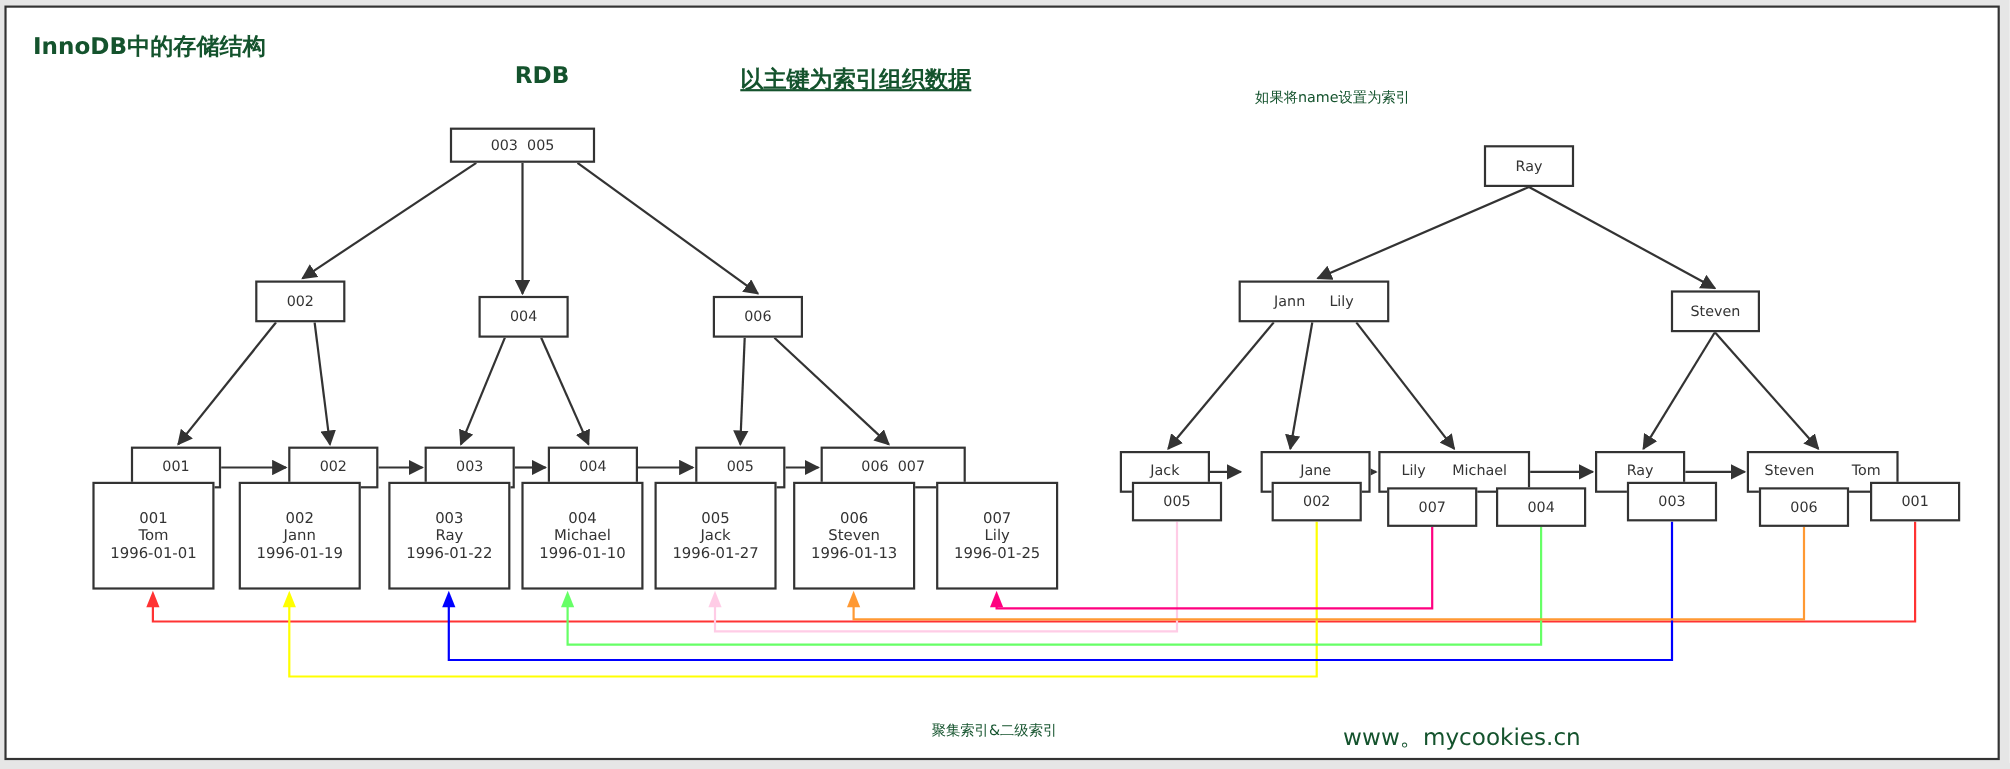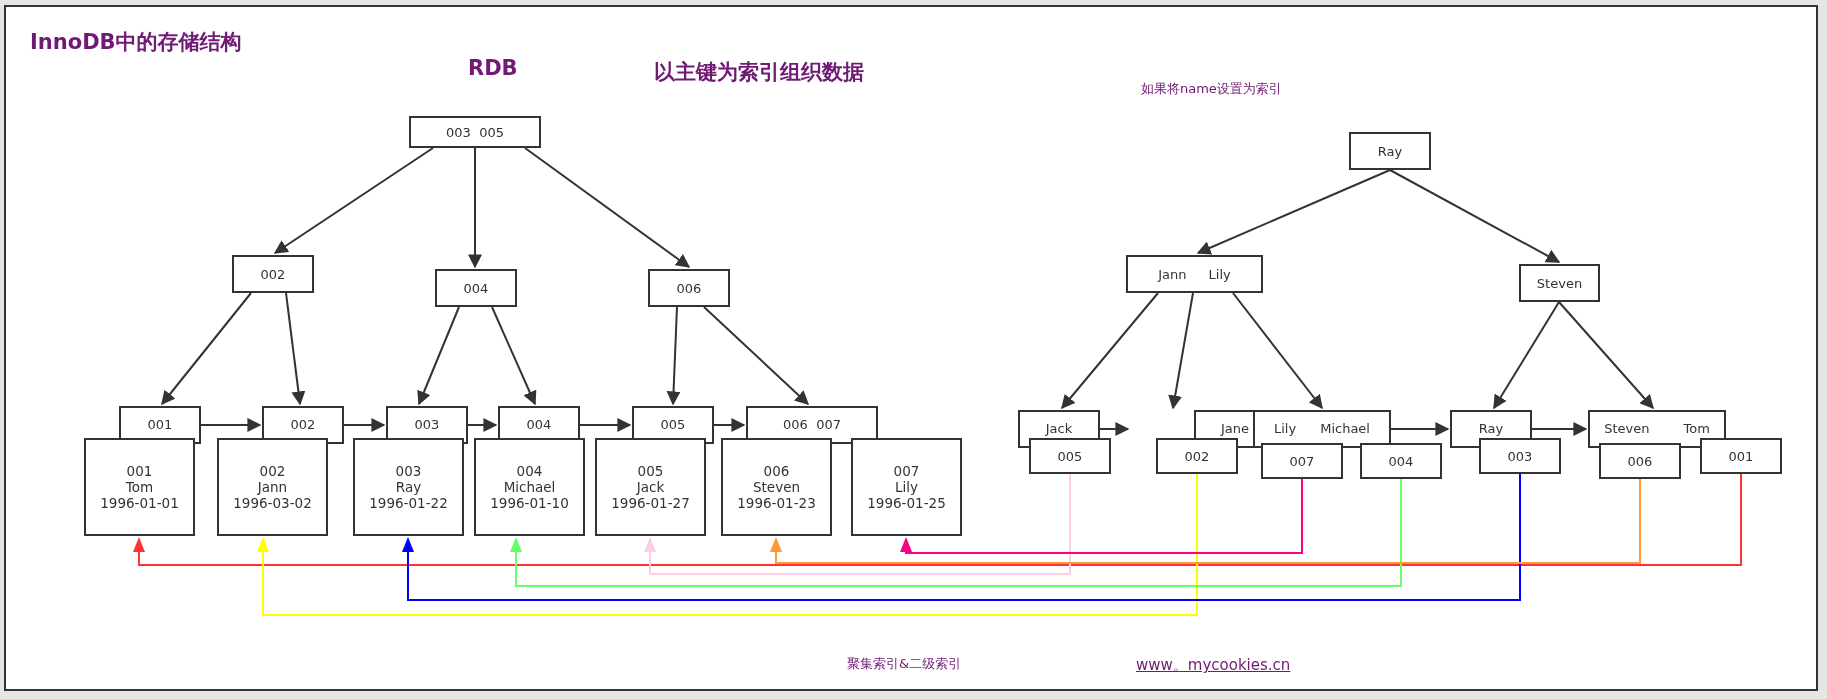--- a/index.html
+++ b/index.html
@@ -1,21 +1,21 @@
 <!DOCTYPE html>
 <html><head>
 <meta charset="utf-8">
 <style>
   html, body { margin:0; padding:0; }
   body { width:1827px; height:699px; background:#e6e6e6; position:relative; overflow:hidden;
          font-family:"DejaVu Sans", "Liberation Sans", sans-serif; color:#333; }
   #frame { position:absolute; left:4px; top:5px; width:1814px; height:686px; background:#fff;
            border:2px solid #333; box-sizing:border-box; }
   #canvas { position:absolute; left:0; top:0; }
-  .txt { position:absolute; white-space:nowrap; color:#701a75; }
+  .txt { position:absolute; white-space:nowrap; color:#14532d; }
   .title { font-weight:bold; font-size:21px; }
   .heading { font-weight:bold; font-size:21px; }
   .small { font-size:13px; }
   .node { position:absolute; box-sizing:border-box; border:2px solid #333; background:#fff;
           display:flex; align-items:center; justify-content:center; font-size:13px; color:#333; text-align:center; }
   .row { position:absolute; box-sizing:border-box; border:2px solid #333; background:#fff;
          display:flex; flex-direction:column; align-items:center; justify-content:center; font-size:13.5px; line-height:16px; color:#333; }
 </style>
 </head>
 <body>
@@ -68,24 +68,24 @@
       <path d="M644,552 L650,537 L656,552 z" fill="#ffcce6"></path>
       <path d="M1640,479 L1640,563 L776,563 L776,545" fill="none" stroke="#ff9933" stroke-width="2"></path>
       <path d="M770,552 L776,537 L782,552 z" fill="#ff9933"></path>
       <path d="M1302,479 L1302,553 L906,553 L906,545" fill="none" stroke="#ff0080" stroke-width="2"></path>
       <path d="M900,552 L906,537 L912,552 z" fill="#ff0080"></path>
     </g>
 </svg>
 
 <div class="txt title" style="left:30px;top:28px;">InnoDB中的存储结构</div>
 <div class="txt heading" style="left:468px;top:56px;">RDB</div>
-<div class="txt heading" style="left:654px;top:58px;">以主键为索引组织数据</div>
+<div class="txt heading" style="left:673px;top:58px;text-decoration:underline;">以主键为索引组织数据</div>
 <div class="txt small" style="left:1141px;top:80px;">如果将name设置为索引</div>
 <div class="txt small" style="left:847px;top:655px;">聚集索引&amp;二级索引</div>
-<div class="txt" style="left:1136px;top:656px;font-size:15px;text-decoration:underline;">www。mycookies.cn</div>
+<div class="txt" style="left:1221px;top:656px;font-size:21px;">www。mycookies.cn</div>
 
 <div class="node" style="left:409px;top:116px;width:132px;height:32px;">
   <span>003</span>&nbsp;&nbsp;<span>005</span>
 </div>
 <div class="node" style="left:232px;top:255px;width:82px;height:38px;">
     <span>002</span>
   </div>
 <div class="node" style="left:435px;top:269px;width:82px;height:38px;">
     <span>004</span>
   </div>
@@ -113,41 +113,41 @@
 </div>
 
 <div class="row" style="left:84px;top:438px;width:111px;height:98px;">
   <span>001</span>
   <span>Tom</span>
   <span>1996-01-01</span>
 </div>
 <div class="row" style="left:217px;top:438px;width:111px;height:98px;">
   <span>002</span>
   <span>Jann</span>
-  <span>1996-03-02</span>
+  <span>1996-01-19</span>
 </div>
 <div class="row" style="left:353px;top:438px;width:111px;height:98px;">
   <span>003</span>
   <span>Ray</span>
   <span>1996-01-22</span>
 </div>
 <div class="row" style="left:474px;top:438px;width:111px;height:98px;">
   <span>004</span>
   <span>Michael</span>
   <span>1996-01-10</span>
 </div>
 <div class="row" style="left:595px;top:438px;width:111px;height:98px;">
   <span>005</span>
   <span>Jack</span>
   <span>1996-01-27</span>
 </div>
 <div class="row" style="left:721px;top:438px;width:111px;height:98px;">
   <span>006</span>
   <span>Steven</span>
-  <span>1996-01-23</span>
+  <span>1996-01-13</span>
 </div>
 <div class="row" style="left:851px;top:438px;width:111px;height:98px;">
   <span>007</span>
   <span>Lily</span>
   <span>1996-01-25</span>
 </div>
 
 <div class="node" style="left:1349px;top:132px;width:82px;height:38px;">
     <span>Ray</span>
   </div>
@@ -156,21 +156,21 @@
     <span style="display:inline-block;width:22px;"></span>
     <span>Lily</span>
 </div>
 <div class="node" style="left:1519px;top:264px;width:81px;height:38px;">
     <span>Steven</span>
   </div>
 
 <div class="node" style="left:1018px;top:410px;width:82px;height:38px;align-items:flex-start;padding-top:9px;">
     <span>Jack</span>
   </div>
-<div class="node" style="left:1194px;top:410px;width:82px;height:38px;align-items:flex-start;padding-top:9px;">
+<div class="node" style="left:1146px;top:410px;width:100px;height:38px;align-items:flex-start;padding-top:9px;">
     <span>Jane</span>
   </div>
 <div class="node" style="left:1253px;top:410px;width:138px;height:38px;align-items:flex-start;padding-top:9px;">
   <span>Lily</span>
     <span style="display:inline-block;width:24px;"></span>
     <span>Michael</span>
 </div>
 <div class="node" style="left:1450px;top:410px;width:82px;height:38px;align-items:flex-start;padding-top:9px;">
     <span>Ray</span>
   </div>

